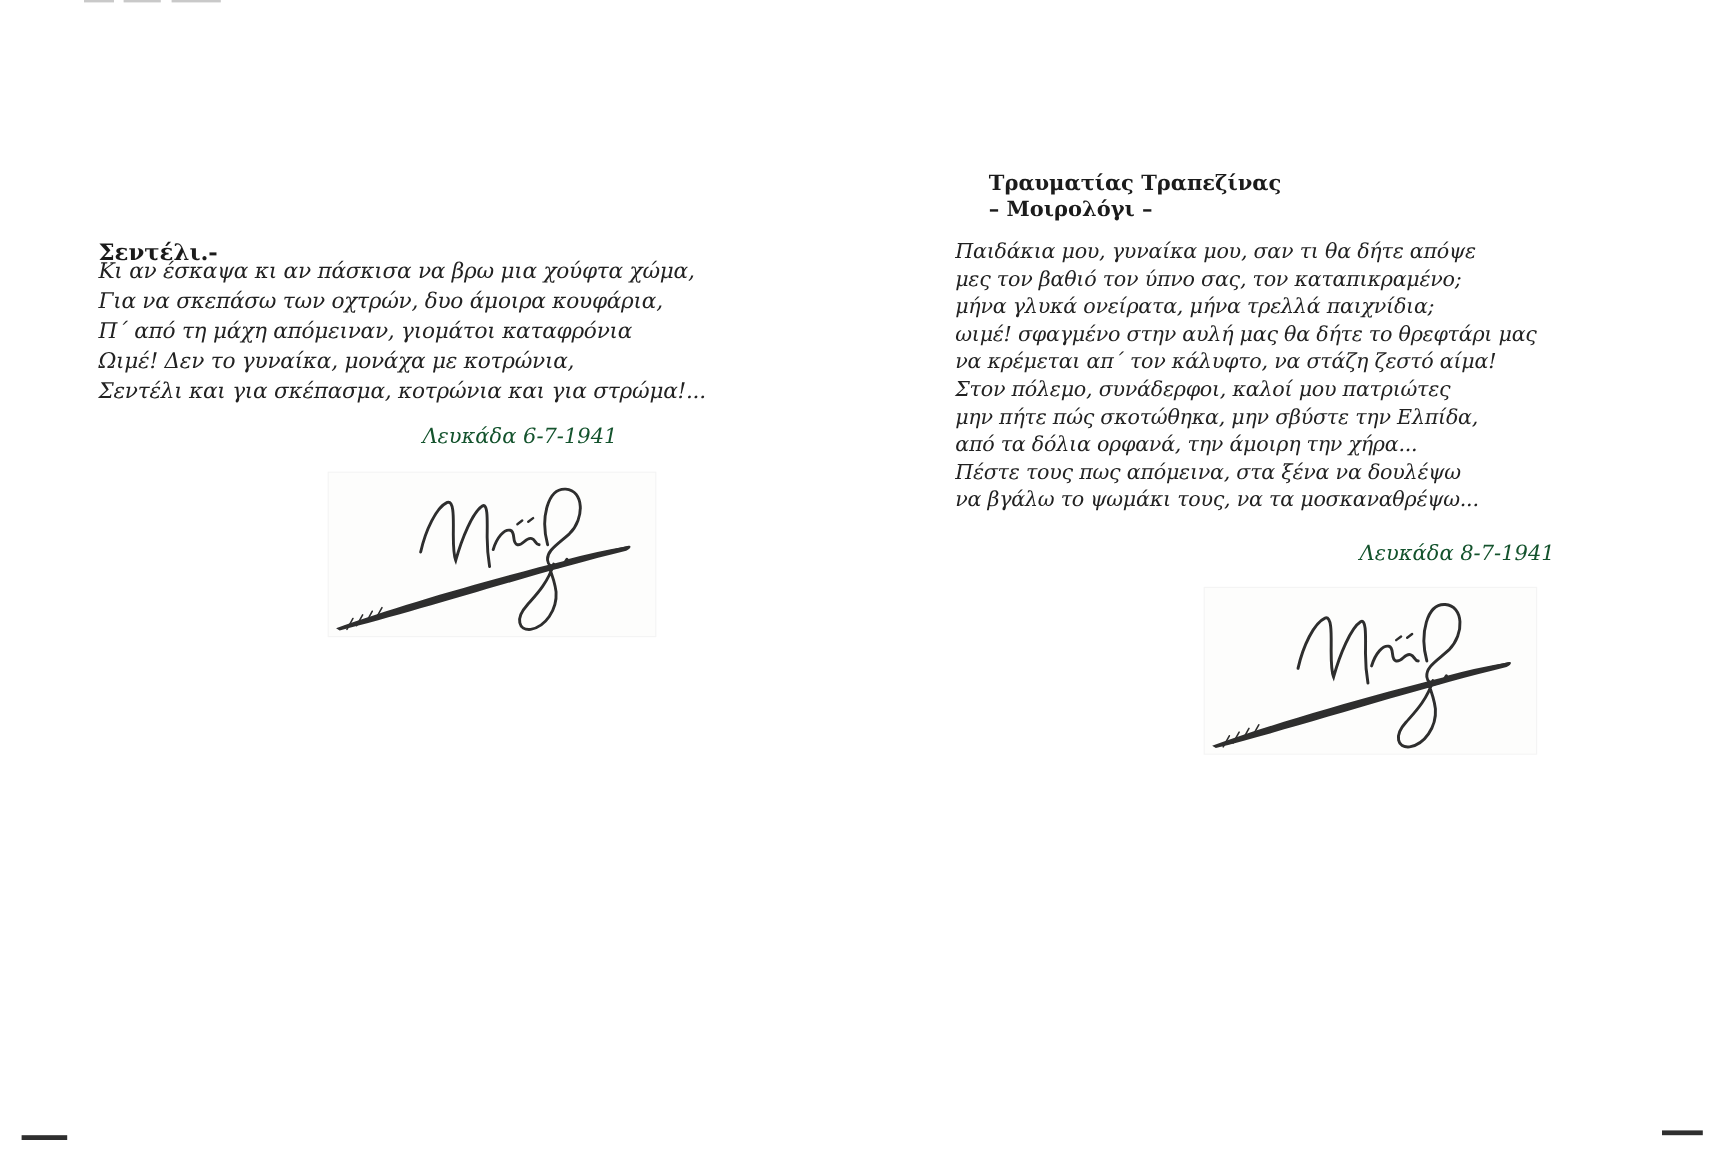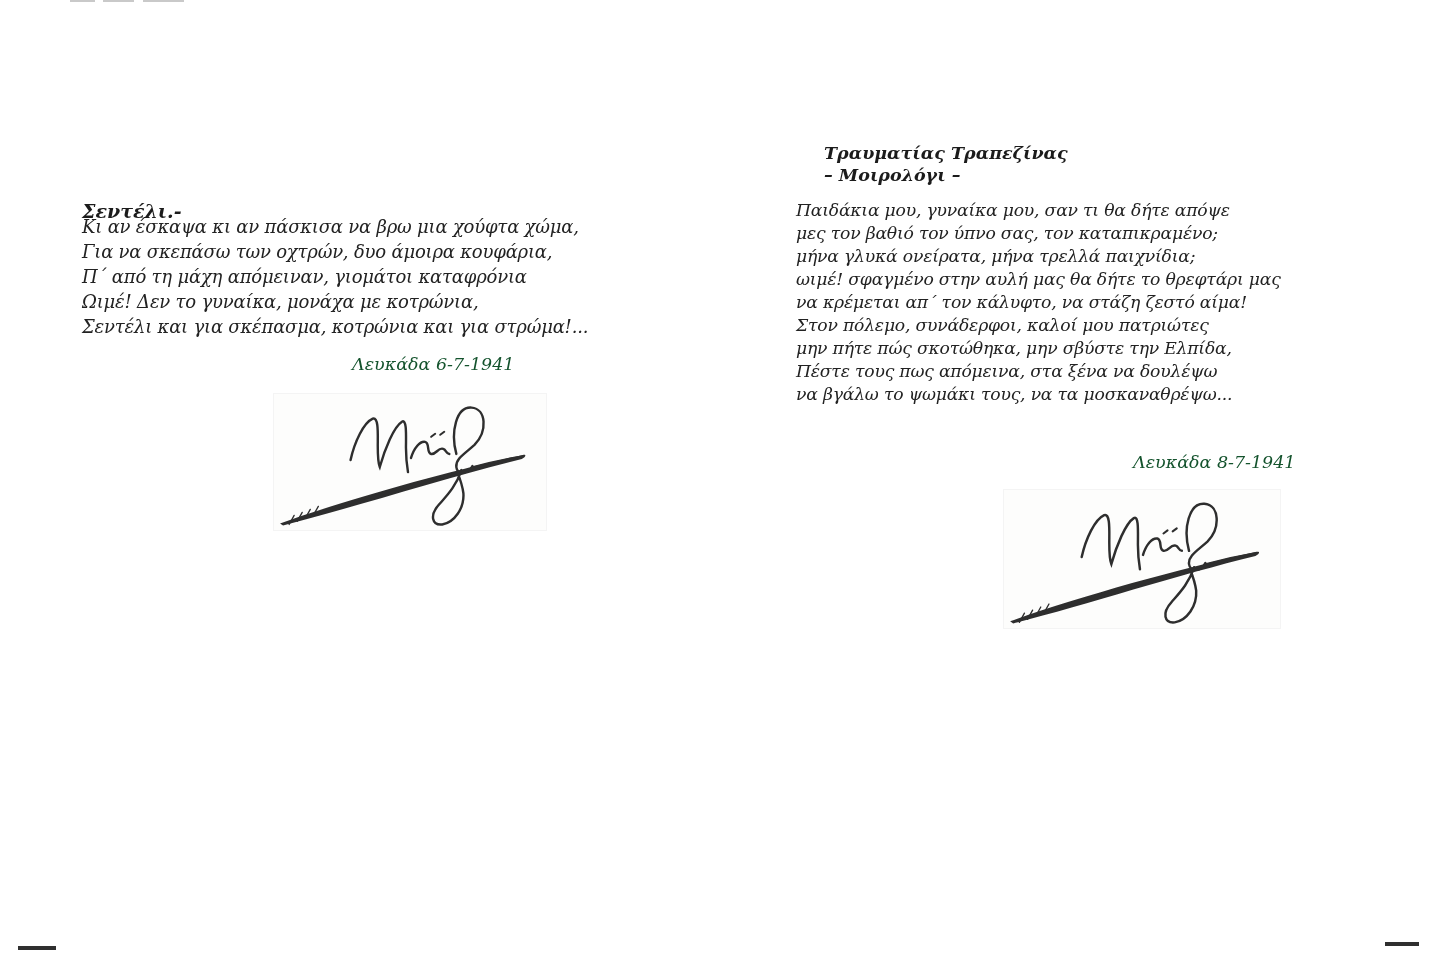--- a/index.html
+++ b/index.html
@@ -13,21 +13,20 @@
     height: 960px;
     background: #ffffff;
     overflow: hidden;
     font-family: "DejaVu Serif", "Liberation Serif", serif;
     color: #1f1f1f;
   }
   .abs { position: absolute; }
 
   
   .poem-title {
-    font-style: italic;
     font-weight: bold;
     color: #1b1b1b;
     white-space: nowrap;
   }
   #left-title {
     left: 82px; top: 187px;
     font-size: 19px;
     margin-top: 13px;
   }
   .poem-block {
@@ -156,20 +155,21 @@
     </div>
 
     <div id="right-poem" class="abs poem-block">
         <div>Παιδάκια μου, γυναίκα μου, σαν τι θα δήτε απόψε</div>
         <div>μες τον βαθιό τον ύπνο σας, τον καταπικραμένο;</div>
         <div>μήνα γλυκά ονείρατα, μήνα τρελλά παιχνίδια;</div>
         <div>ωιμέ! σφαγμένο στην αυλή μας θα δήτε το θρεφτάρι μας</div>
         <div>να κρέμεται απ΄ τον κάλυφτο, να στάζη ζεστό αίμα!</div>
         <div>Στον πόλεμο, συνάδερφοι, καλοί μου πατριώτες</div>
         <div>μην πήτε πώς σκοτώθηκα, μην σβύστε την Ελπίδα,</div>
+        <div>από τα δόλια ορφανά, την άμοιρη την χήρα...</div>
         <div>Πέστε τους πως απόμεινα, στα ξένα να δουλέψω</div>
         <div>να βγάλω το ψωμάκι τους, να τα μοσκαναθρέψω...</div>
       </div>
 
     <div id="right-date" class="abs dateline">Λευκάδα 8-7-1941</div>
 
     <div id="right-sig" class="abs sig-box">
       <svg viewBox="0 0 270 132" aria-hidden="true">
           <use href="#sig-art"></use>
         </svg>

